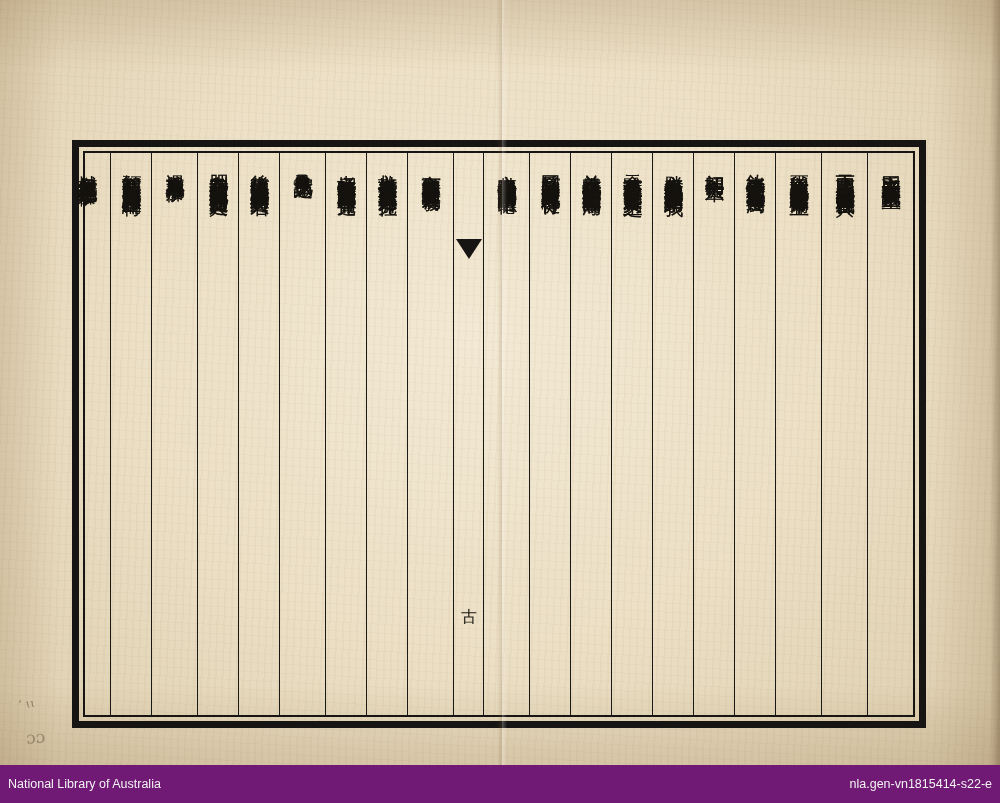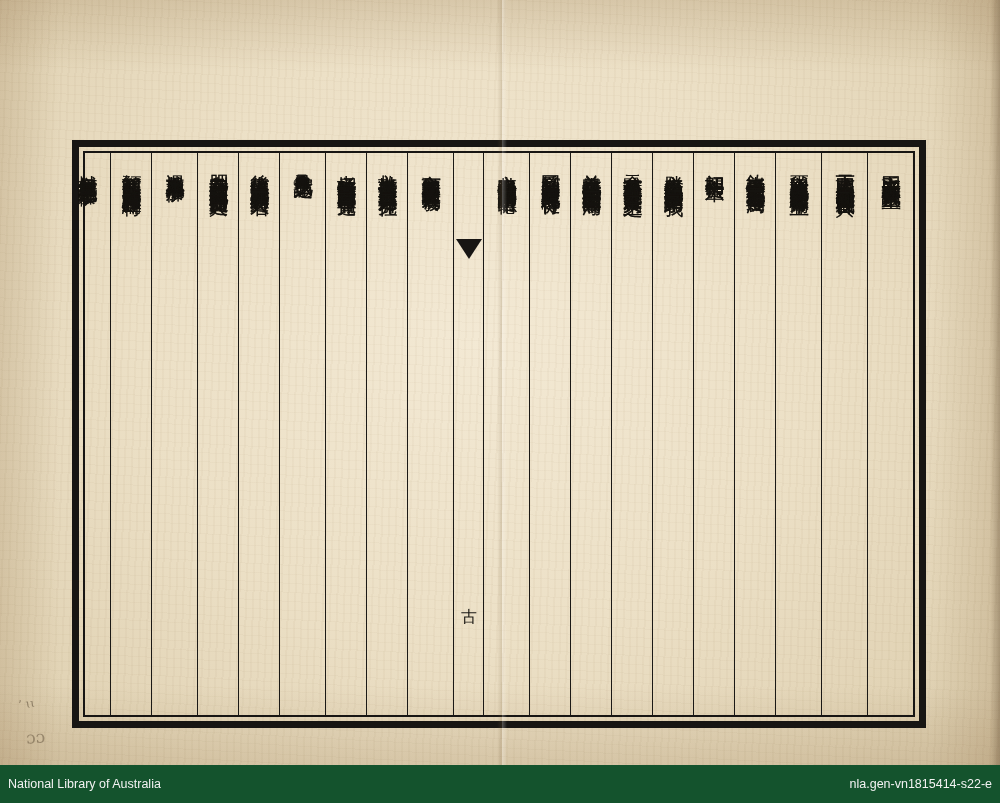--- a/index.html
+++ b/index.html
@@ -156,21 +156,21 @@
     font-family: "DejaVu Serif", serif;
     font-size: 16px;
     color: #15130f;
   }
 
   
   .footer {
     position: absolute;
     left: 0; right: 0; bottom: 0;
     height: 38px;
-    background: #14532d;
+    background: #701a75;
     color: #f2f2f2;
     font-family: "Liberation Sans", sans-serif;
     font-size: 12.5px;
     display: flex;
     align-items: center;
     justify-content: space-between;
     padding: 0 8px;
     box-sizing: border-box;
   }
   .footer .left, .footer .right { white-space: nowrap; }

